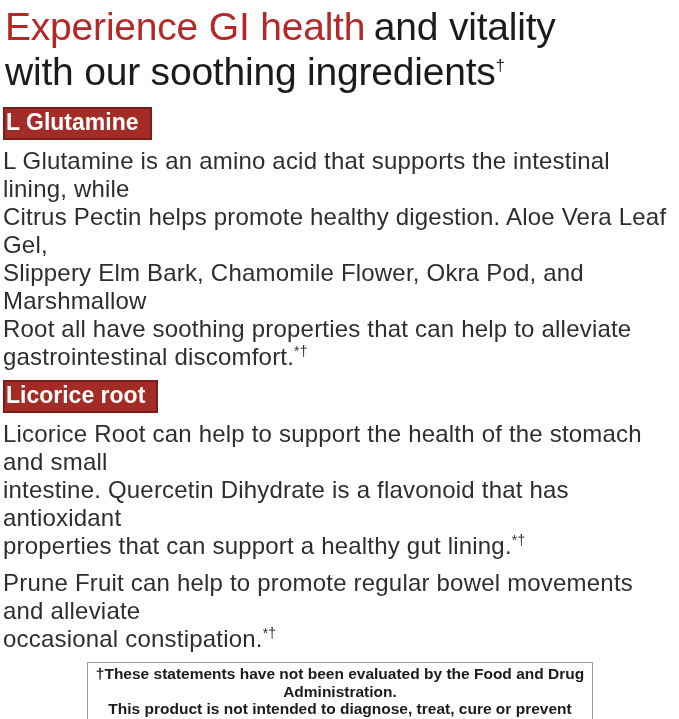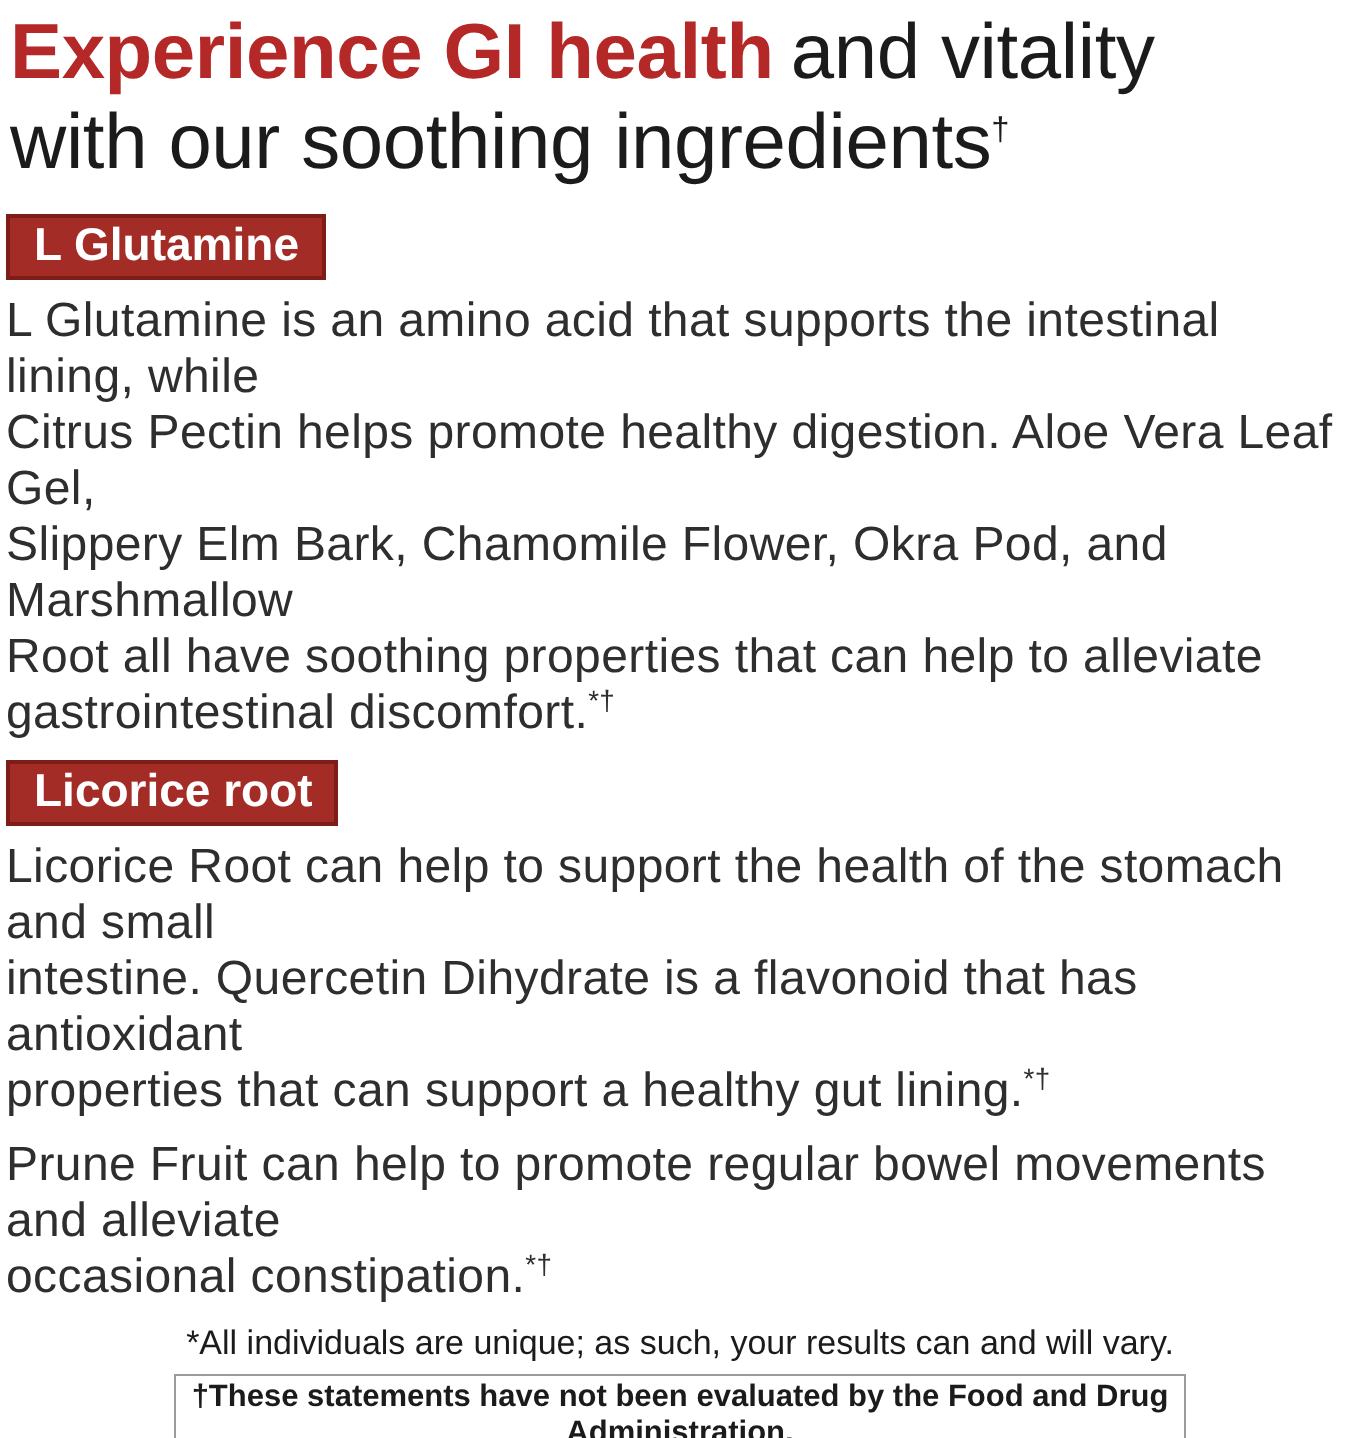--- a/index.html
+++ b/index.html
@@ -28,38 +28,38 @@
   .title {
     margin: 0 0 13px 2px;
     font-size: 39px;
     line-height: 45px;
     font-weight: 400;
     letter-spacing: -0.2px;
     color: var(--dark-text);
   }
   .title-red {
     color: var(--accent-red);
-    font-weight: 700;
+    font-weight: 400;
   }
   .title-black-1 { margin-left: 0.22em; margin-top: 28px; }
   .title sup {
     font-size: 42%;
     vertical-align: super;
     line-height: 0;
   }
   .ing-header-wrap { margin: 0 0 7px; }
   .ing-header {
     display: inline-block;
     background: var(--header-bg);
     border: 2px solid var(--header-border);
     color: #FFFFFF;
     font-weight: 700;
     font-size: 23px;
     line-height: 27px;
-    padding: 0 11px 2px 12px;
+    padding: 0 11px 2px 1px;
   }
   .ing-body {
     margin: 0 0 9px;
     font-size: 24px;
     line-height: 28px;
     letter-spacing: 0.2px;
     color: var(--body-text);
   }
   .ing-body sup {
     font-size: 58%;
@@ -103,17 +103,16 @@
     <div class="ing-header-wrap">
       <span class="ing-header">Licorice root</span>
     </div>
     <p class="ing-body"><span>Licorice Root can help to support the health of the stomach and small<br>intestine. Quercetin Dihydrate is a flavonoid that has antioxidant<br>properties that can support a healthy gut lining.</span><sup>*†</sup></p>
   </section>
 
   <section>
     <p class="ing-body"><span>Prune Fruit can help to promote regular bowel movements and alleviate<br>occasional constipation.</span><sup>*†</sup></p>
   </section>
 
-  <div class="results-note">*All individuals are unique; as such, your results can and will vary.</div>
 
   <div class="fda-box">†These statements have not been evaluated by the Food and Drug Administration.<br>This product is not intended to diagnose, treat, cure or prevent any disease.</div>
 
 </div>
 
 </body></html>

